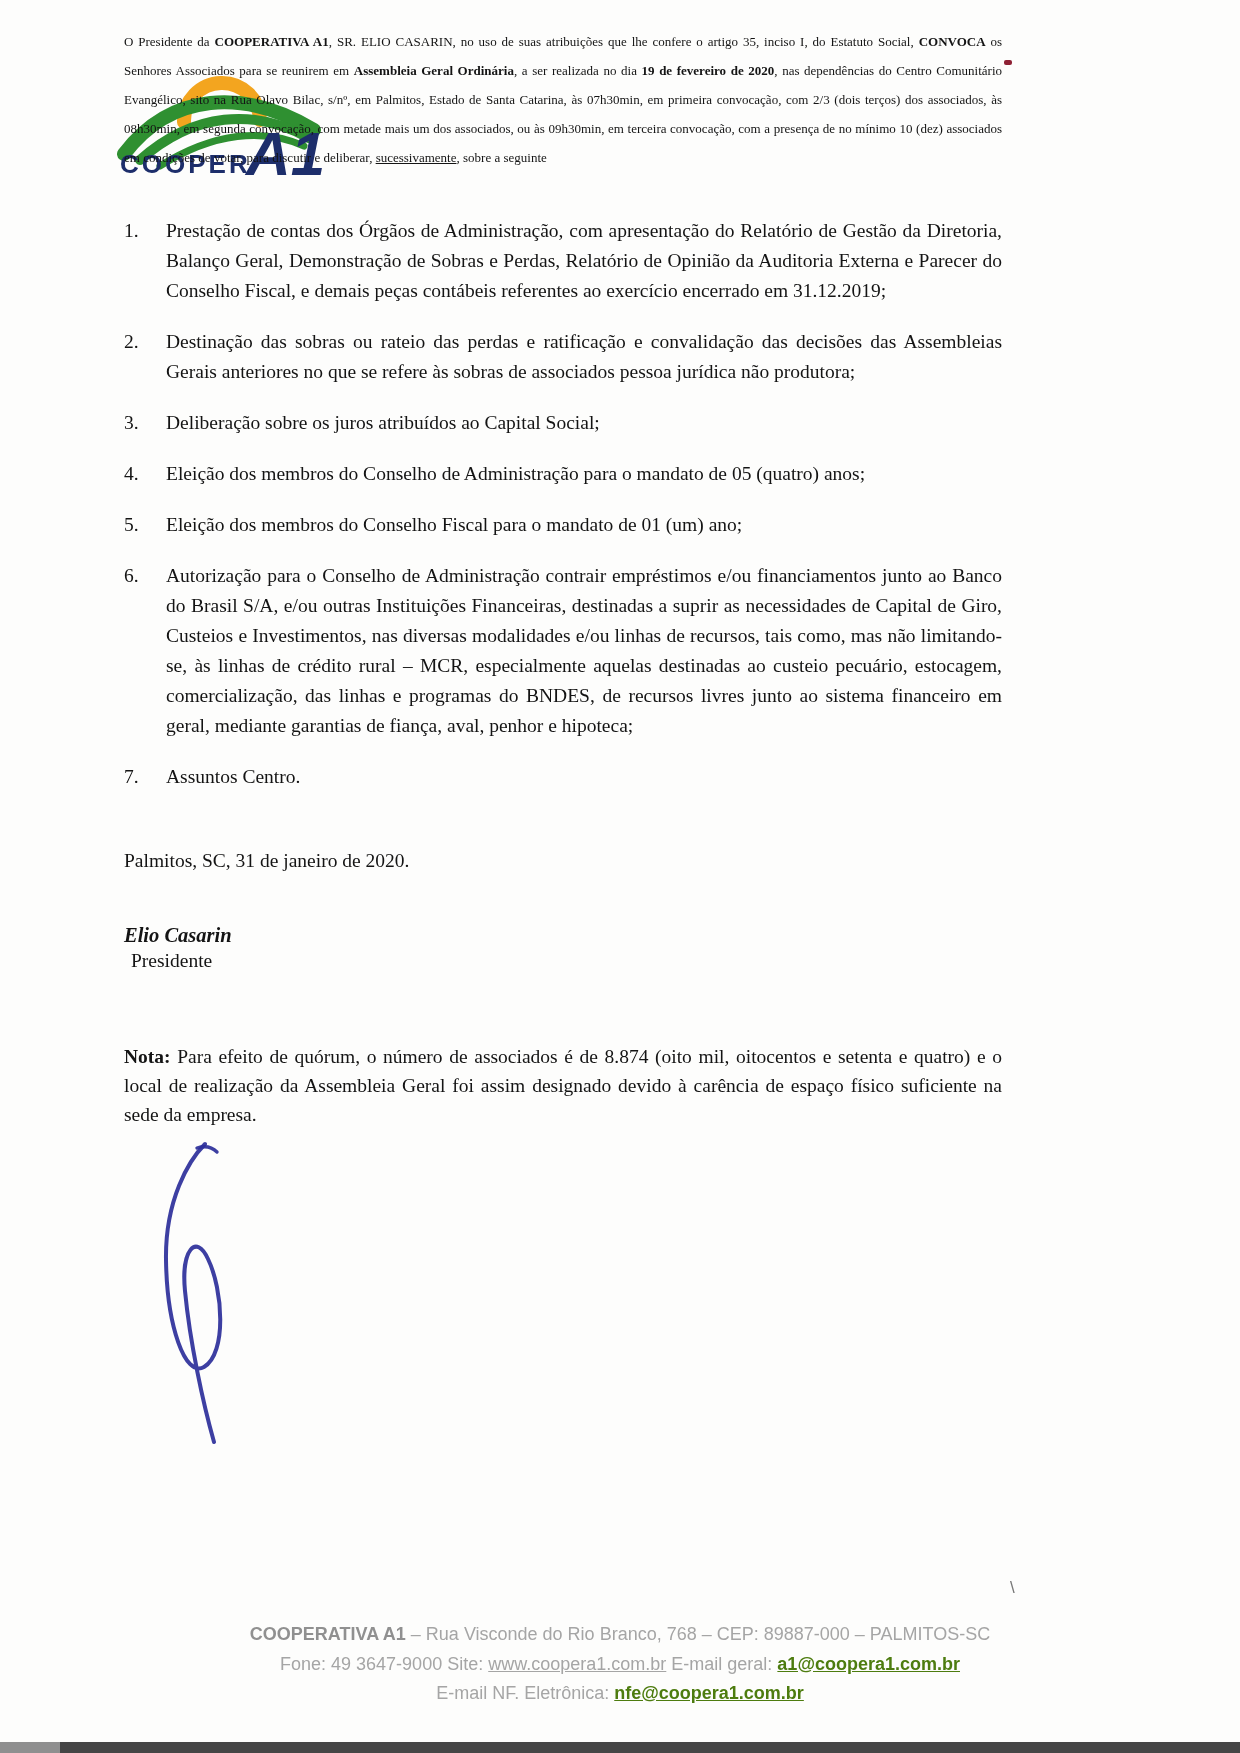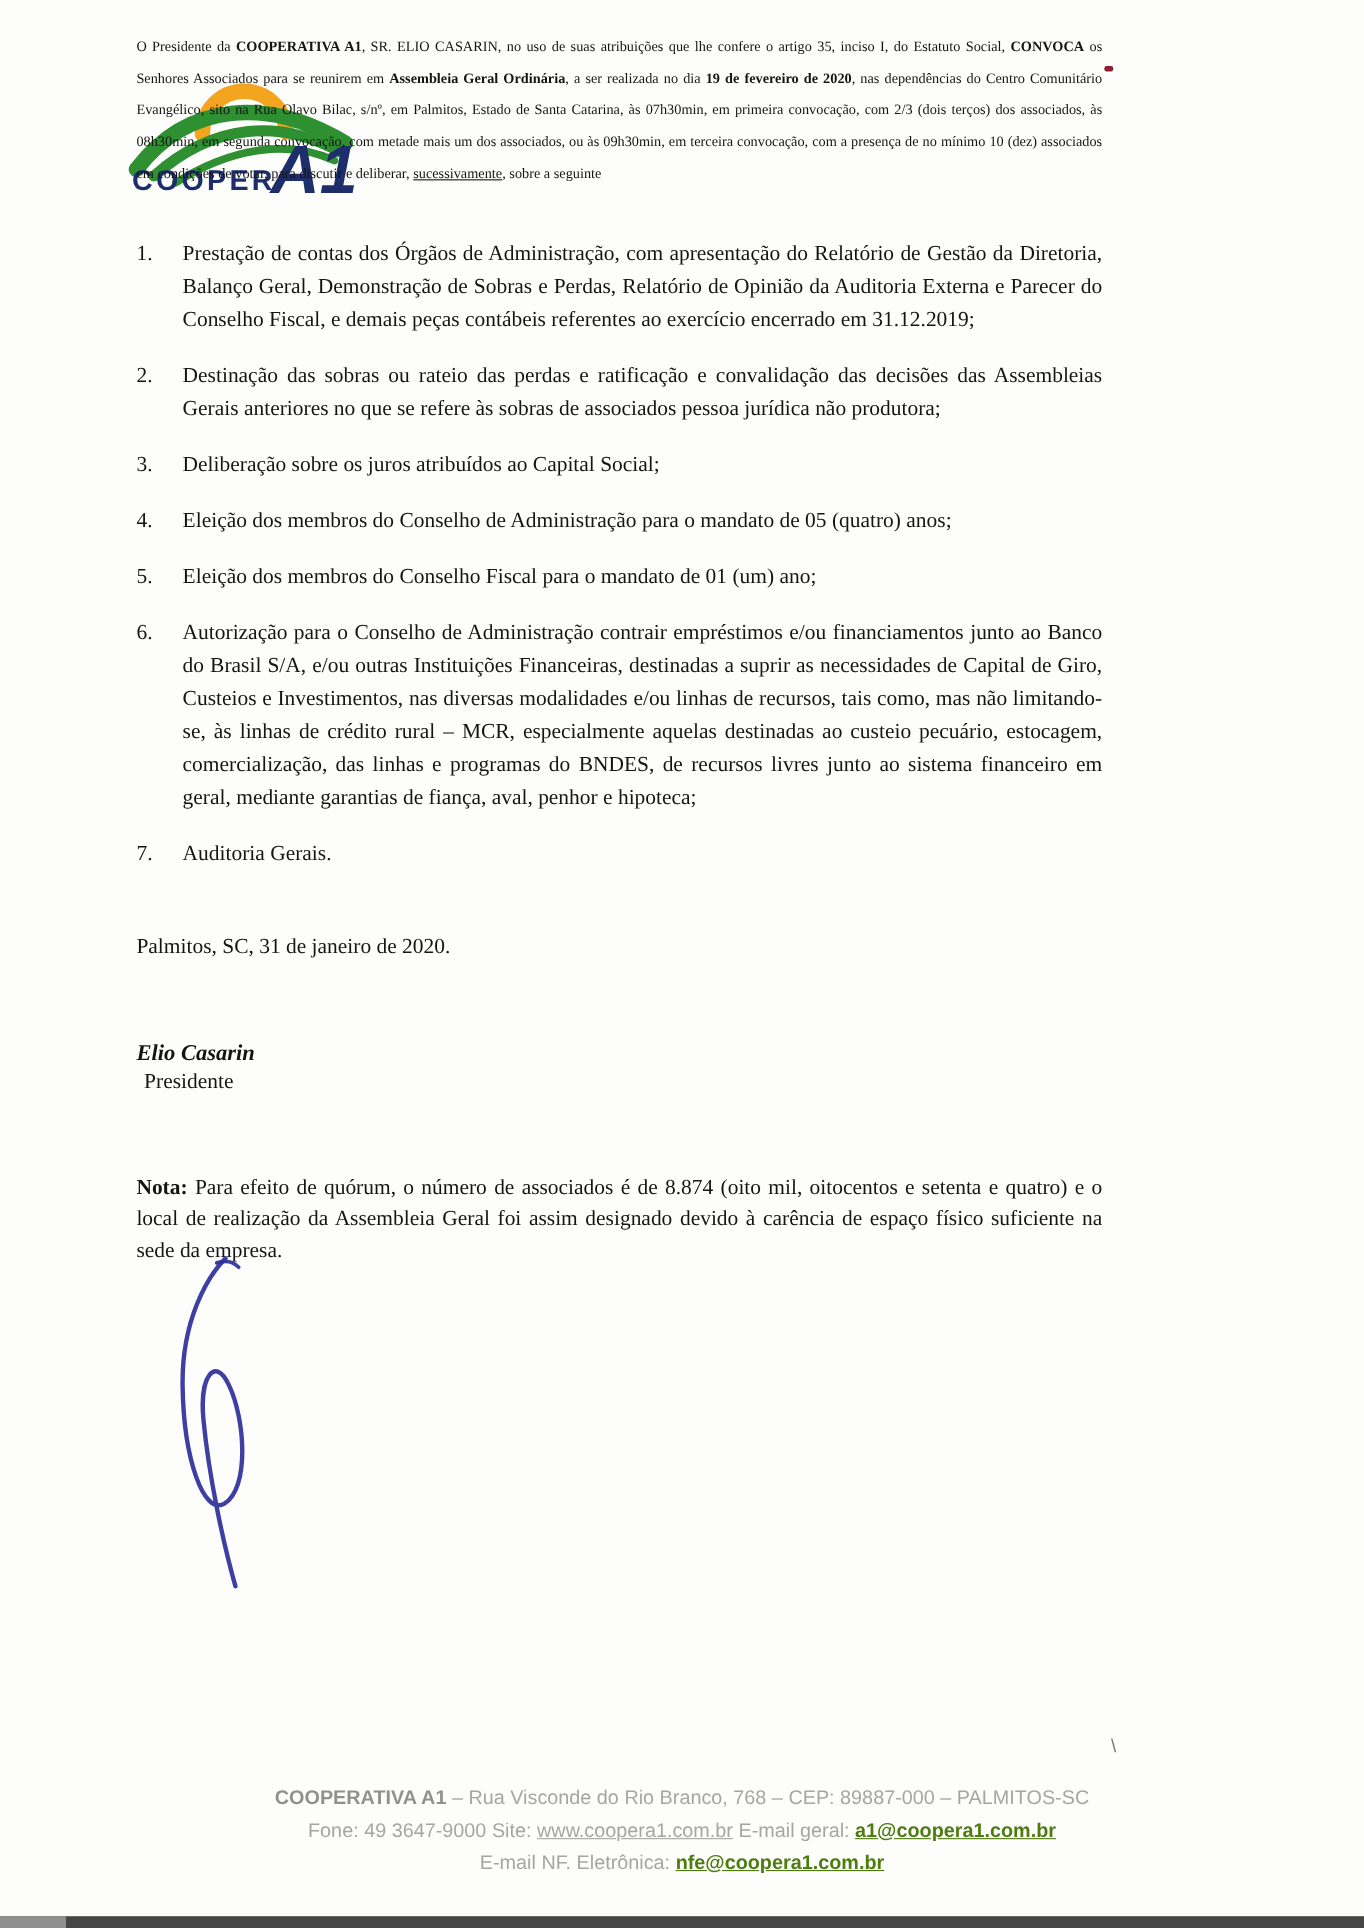--- a/index.html
+++ b/index.html
@@ -11,21 +11,21 @@
   .logo{position:absolute;left:116px;top:50px;width:220px;height:128px;}
   .content{position:absolute;left:124px;top:0;width:878px;}
   .title-block{margin-top:214px;text-align:center;font-weight:bold;font-size:21px;line-height:37px;}
   .intro{margin-top:27px;font-size:13px;line-height:29px;text-align:justify;}
   .agenda-heading{margin-top:52px;text-align:center;font-weight:bold;font-size:20.5px;}
   .agenda{margin-top:44px;}
   .agenda-item{display:flex;margin-bottom:21px;font-size:19.5px;line-height:30px;}
   .agenda-num{flex:0 0 42px;}
   .agenda-text{flex:1;text-align:justify;}
   .dateline{margin-top:58px;font-size:19.5px;}
-  .sig-name{margin-top:75px;font-weight:bold;font-style:italic;font-size:20.5px;}
+  .sig-name{margin-top:52px;font-weight:bold;font-style:italic;font-size:20.5px;}
   .sig-role{margin-top:3px;padding-left:7px;font-size:19.5px;}
   .note{margin-top:70px;font-size:19.5px;line-height:29px;text-align:justify;}
   .footer{
     position:absolute;left:0;top:1620px;width:100%;text-align:center;
     font-family:"Liberation Sans",sans-serif;font-size:18px;line-height:29.5px;color:#a5a5a5;
   }
   .footer .brand{font-weight:bold;color:#909090;}
   .footer .glink{text-decoration:underline;color:#a5a5a5;}
   .footer .blink{font-weight:bold;text-decoration:underline;color:#4d7c0f;}
   .sig-ink{position:absolute;left:145px;top:1138px;width:124px;height:310px;pointer-events:none;}
@@ -75,21 +75,21 @@
       <div class="agenda-item">
         <div class="agenda-num">5.</div>
         <div class="agenda-text">Eleição dos membros do Conselho Fiscal para o mandato de 01 (um) ano;</div>
       </div>
       <div class="agenda-item">
         <div class="agenda-num">6.</div>
         <div class="agenda-text">Autorização para o Conselho de Administração contrair empréstimos e/ou financiamentos junto ao Banco do Brasil S/A, e/ou outras Instituições Financeiras, destinadas a suprir as necessidades de Capital de Giro, Custeios e Investimentos, nas diversas modalidades e/ou linhas de recursos, tais como, mas não limitando-se, às linhas de crédito rural – MCR, especialmente aquelas destinadas ao custeio pecuário, estocagem, comercialização, das linhas e programas do BNDES, de recursos livres junto ao sistema financeiro em geral, mediante garantias de fiança, aval, penhor e hipoteca;</div>
       </div>
       <div class="agenda-item">
         <div class="agenda-num">7.</div>
-        <div class="agenda-text">Auditoria Gerais.</div>
+        <div class="agenda-text">Assuntos Centro.</div>
       </div>
     </div>
 
   <div class="dateline">Palmitos, SC, 31 de janeiro de 2020.</div>
 
   <div class="sig-name">Elio Casarin</div>
   <div class="sig-role">Presidente</div>
 
   <p class="note"><span style="font-weight: bold;">Nota: </span><span>Para efeito de quórum, o número de associados é de 8.874 (oito mil, oitocentos e setenta e quatro) e o local de realização da Assembleia Geral foi assim designado devido à carência de espaço físico suficiente na sede da empresa.</span></p>
 </div>

